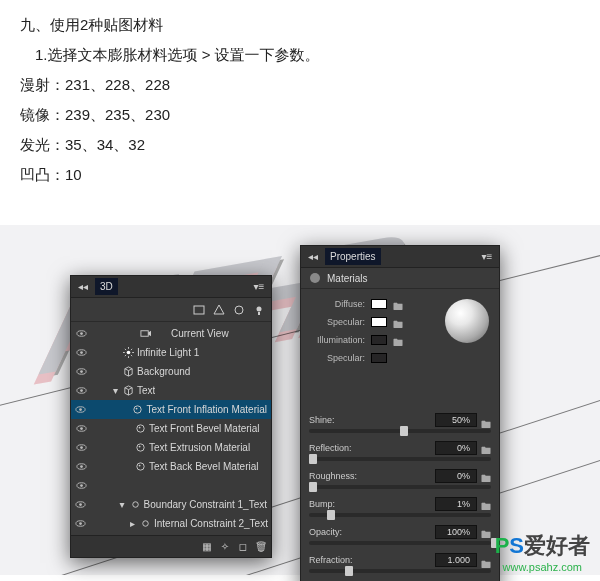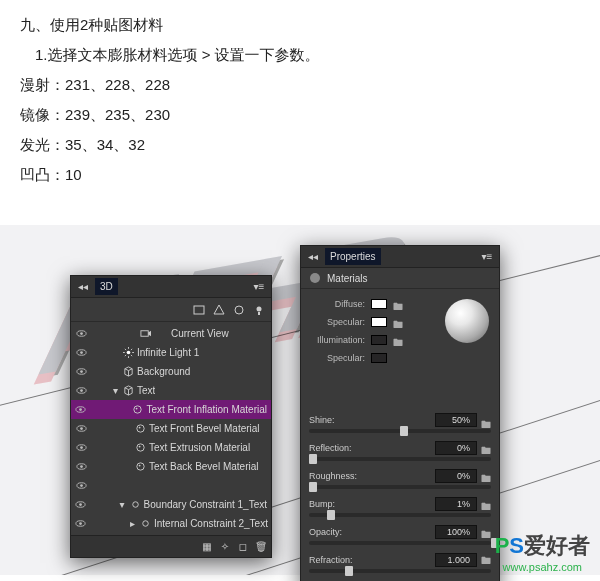--- a/index.html
+++ b/index.html
@@ -17,21 +17,21 @@
 .panel{position:absolute;background:#3a3a3a;color:#ccc;font-size:10px;box-shadow:0 5px 20px rgba(0,0,0,.6);border:1px solid #222}
 .panel-head{background:#333;height:22px;border-bottom:1px solid #222;display:flex;align-items:center;padding:0 6px;justify-content:space-between}
 .panel-tabs{display:flex;align-items:center;gap:6px}
 .tab{padding:3px 5px;color:#aaa}
 .tab.active{background:#0f172a;color:#ddd}
 .panel-icons-row{height:24px;display:flex;align-items:center;justify-content:flex-end;padding:0 6px;gap:8px;border-bottom:1px solid #2a2a2a}
 .pico{width:12px;height:12px;color:#ccc;display:flex;align-items:center;justify-content:center}
 .p3d{top:275px;left:70px;width:202px}
 .layer-list{padding:2px 0}
 .layer-row{display:flex;align-items:center;height:19px;padding:0 4px;gap:4px}
-.layer-row.selected{background:#701a75}
+.layer-row.selected{background:#0c4a6e}
 .eye{width:12px;height:12px;display:flex;align-items:center;justify-content:center;color:#bbb}
 .indent1{padding-left:12px}
 .indent2{padding-left:24px}
 .indent3{padding-left:36px}
 .ltxt{white-space:nowrap;overflow:hidden;color:#d8d8d8}
 .panel-footer{height:22px;border-top:1px solid #222;background:#333;display:flex;align-items:center;justify-content:flex-end;padding:0 4px;gap:6px;color:#999}
 .pprop{top:245px;left:300px;width:200px}
 .prop-body{padding:6px 8px}
 .swatch-row{display:flex;align-items:center;gap:6px;height:18px}
 .swatch-label{width:56px;font-size:9px;color:#bbb;text-align:right}
@@ -407,21 +407,21 @@
               <span class="folder">🖿</span>
             </span>
           </div>
           <div class="track">
             <div class="knob" style="left:100%"></div>
           </div>
         </div>
         <div class="sld">
           <div class="sld-head">
             <span class="lbl">Refraction:</span>
-            <span style="display:flex;gap:4px;align-items:flex-start">
+            <span style="display:flex;gap:4px;align-items:flex-end">
               <span class="valbox">1.000</span>
               <span class="folder">🖿</span>
             </span>
           </div>
           <div class="track">
             <div class="knob" style="left:20%"></div>
           </div>
         </div>
       </div>
   </div>

